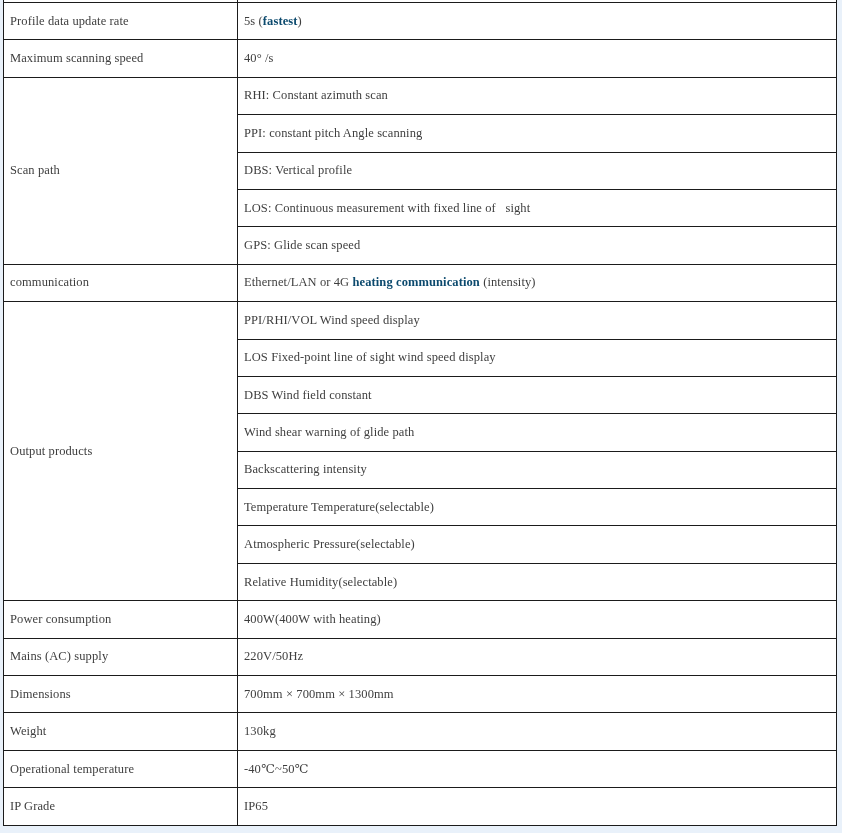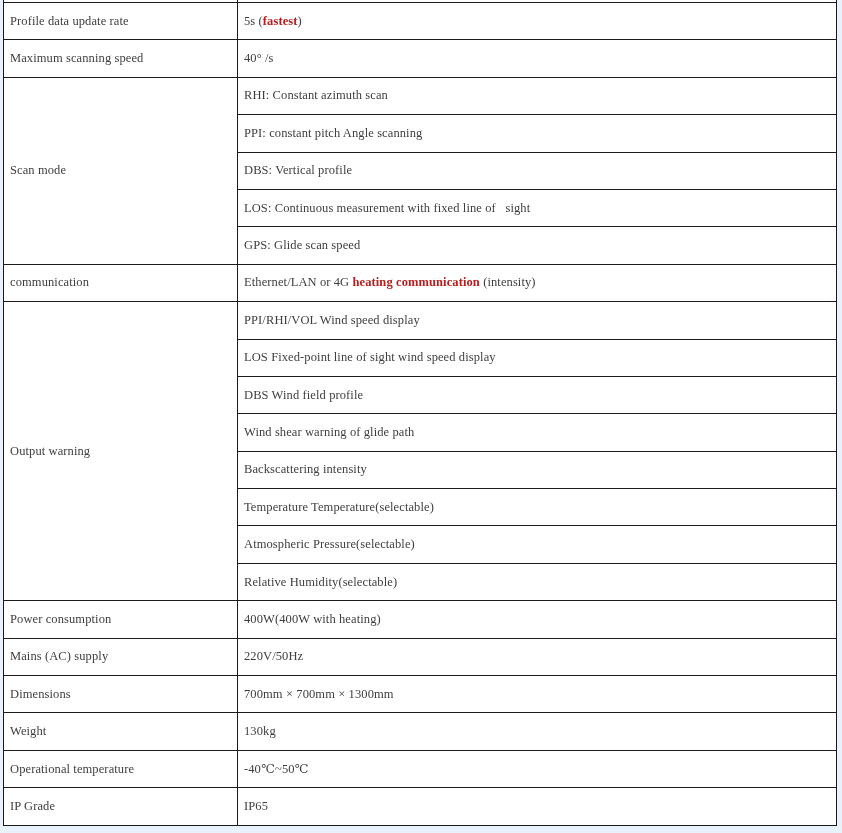--- a/index.html
+++ b/index.html
@@ -39,21 +39,21 @@
   table.spec-table tr.cut-row td {
     border-top: none;
     height: 2px;
     padding: 0;
   }
   td.label-cell {
     background: #ffffff;
   }
   td.value-cell b {
     font-weight: bold;
-    color: #b91c1c;
+    color: #0c4a6e;
   }
 </style>
 </head>
 <body>
 
 <div class="page">
   <table class="spec-table">
     <colgroup>
       <col style="width:234px">
       <col style="width:599px">
@@ -69,21 +69,21 @@
         <td class="label-cell"><span>Profile data update rate</span></td>
         <td class="value-cell"><span>5s (</span><b>fastest</b><span>)</span></td>
       </tr>
 
       <tr>
         <td class="label-cell"><span>Maximum scanning speed</span></td>
         <td class="value-cell"><span>40° /s</span></td>
       </tr>
 
       <tr>
-        <td class="label-cell" rowspan="5"><span>Scan mode</span></td>
+        <td class="label-cell" rowspan="5"><span>Scan path</span></td>
         <td class="value-cell"><span>RHI: Constant azimuth scan</span></td>
       </tr>
       <tr>
         <td class="value-cell"><span>PPI: constant pitch Angle scanning</span></td>
       </tr>
       <tr>
         <td class="value-cell"><span>DBS: Vertical profile</span></td>
       </tr>
       <tr>
         <td class="value-cell"><span>LOS: Continuous measurement with fixed line of   sight</span></td>
@@ -91,28 +91,28 @@
       <tr>
         <td class="value-cell"><span>GPS: Glide scan speed</span></td>
       </tr>
 
       <tr>
         <td class="label-cell"><span>communication</span></td>
         <td class="value-cell"><span>Ethernet/LAN or 4G </span><b>heating communication</b><span> (intensity)</span></td>
       </tr>
 
       <tr>
-        <td class="label-cell" rowspan="8"><span>Output warning</span></td>
+        <td class="label-cell" rowspan="8"><span>Output products</span></td>
         <td class="value-cell"><span>PPI/RHI/VOL Wind speed display</span></td>
       </tr>
       <tr>
         <td class="value-cell"><span>LOS Fixed-point line of sight wind speed display</span></td>
       </tr>
       <tr>
-        <td class="value-cell"><span>DBS Wind field profile</span></td>
+        <td class="value-cell"><span>DBS Wind field constant</span></td>
       </tr>
       <tr>
         <td class="value-cell"><span>Wind shear warning of glide path</span></td>
       </tr>
       <tr>
         <td class="value-cell"><span>Backscattering intensity</span></td>
       </tr>
       <tr>
         <td class="value-cell"><span>Temperature Temperature(selectable)</span></td>
       </tr>

